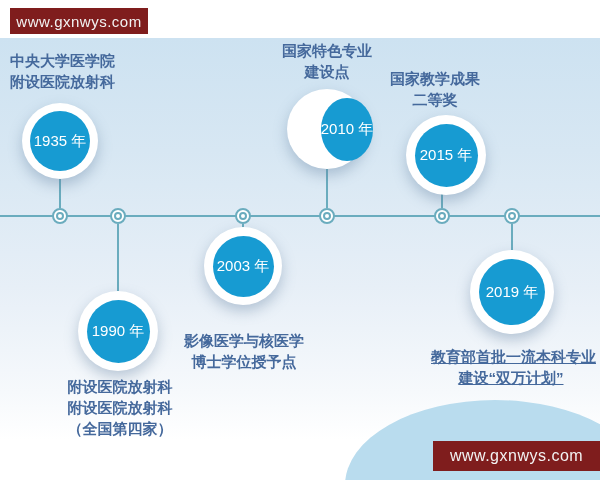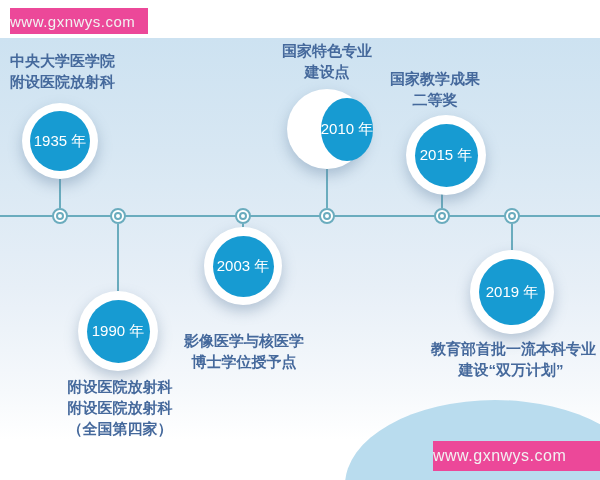--- a/index.html
+++ b/index.html
@@ -15,22 +15,22 @@
   .bg-band {
     position: absolute; left: 0; top: 38px; width: 600px; height: 402px;
     background: linear-gradient(180deg, #cde2f1 0%, #d7e7f3 28%, #e7eff7 62%, #f6f9fc 88%, #ffffff 100%);
   }
   .bg-blob {
     position: absolute; left: 345px; top: 400px; width: 300px; height: 170px;
     background: #b9dcee; border-radius: 50%;
   }
   
   .wm {
-    position: absolute; background: #ec4899; color: #f2f2f2;
-    display: flex; align-items: center; 
+    position: absolute; background: #7f1d1d; color: #f2f2f2;
+    display: flex; align-items: center; justify-content: center;
     font-size: 16px; letter-spacing: 0.5px; z-index: 6;
   }
   .wm-top    { left: 10px;  top: 8px;   width: 138px; height: 26px; font-size: 15px; }
   .wm-bottom { left: 433px; top: 441px; width: 167px; height: 30px; }
   
   .tl-line {
     position: absolute; left: 0; top: 215px; width: 600px; height: 2px;
     background: #6aacbe; z-index: 2;
   }
   
@@ -83,21 +83,21 @@
   .disc-2010 .disc-inner { width: 63px; height: 63px; margin-left: 40px; }
   .disc-2015 { left: 406px; top: 115px; width: 80px; height: 80px; }
   .disc-2015 .disc-inner { width: 63px; height: 63px; }
   .disc-2019 { left: 470px; top: 250px; width: 84px; height: 84px; }
   .disc-2019 .disc-inner { width: 66px; height: 66px; }
   .lbl-1935 { left: 10px;  top: 50px;  width: 150px; }
   .lbl-1990 { left: 50px;  top: 376px; width: 140px; }
   .lbl-2003 { left: 174px; top: 330px; width: 140px; }
   .lbl-2010 { left: 267px; top: 40px;  width: 120px; }
   .lbl-2015 { left: 375px; top: 68px;  width: 120px; }
-  .lbl-2019 { left: 431px; top: 338px; width: 160px; }
+  .lbl-2019 { left: 431px; top: 346px; width: 160px; text-decoration: underline; }
 </style>
 </head>
 <body>
 
 <div class="canvas">
 
   <div class="bg-band"></div>
   <div class="bg-blob"></div>
 
   <div class="wm wm-top">

